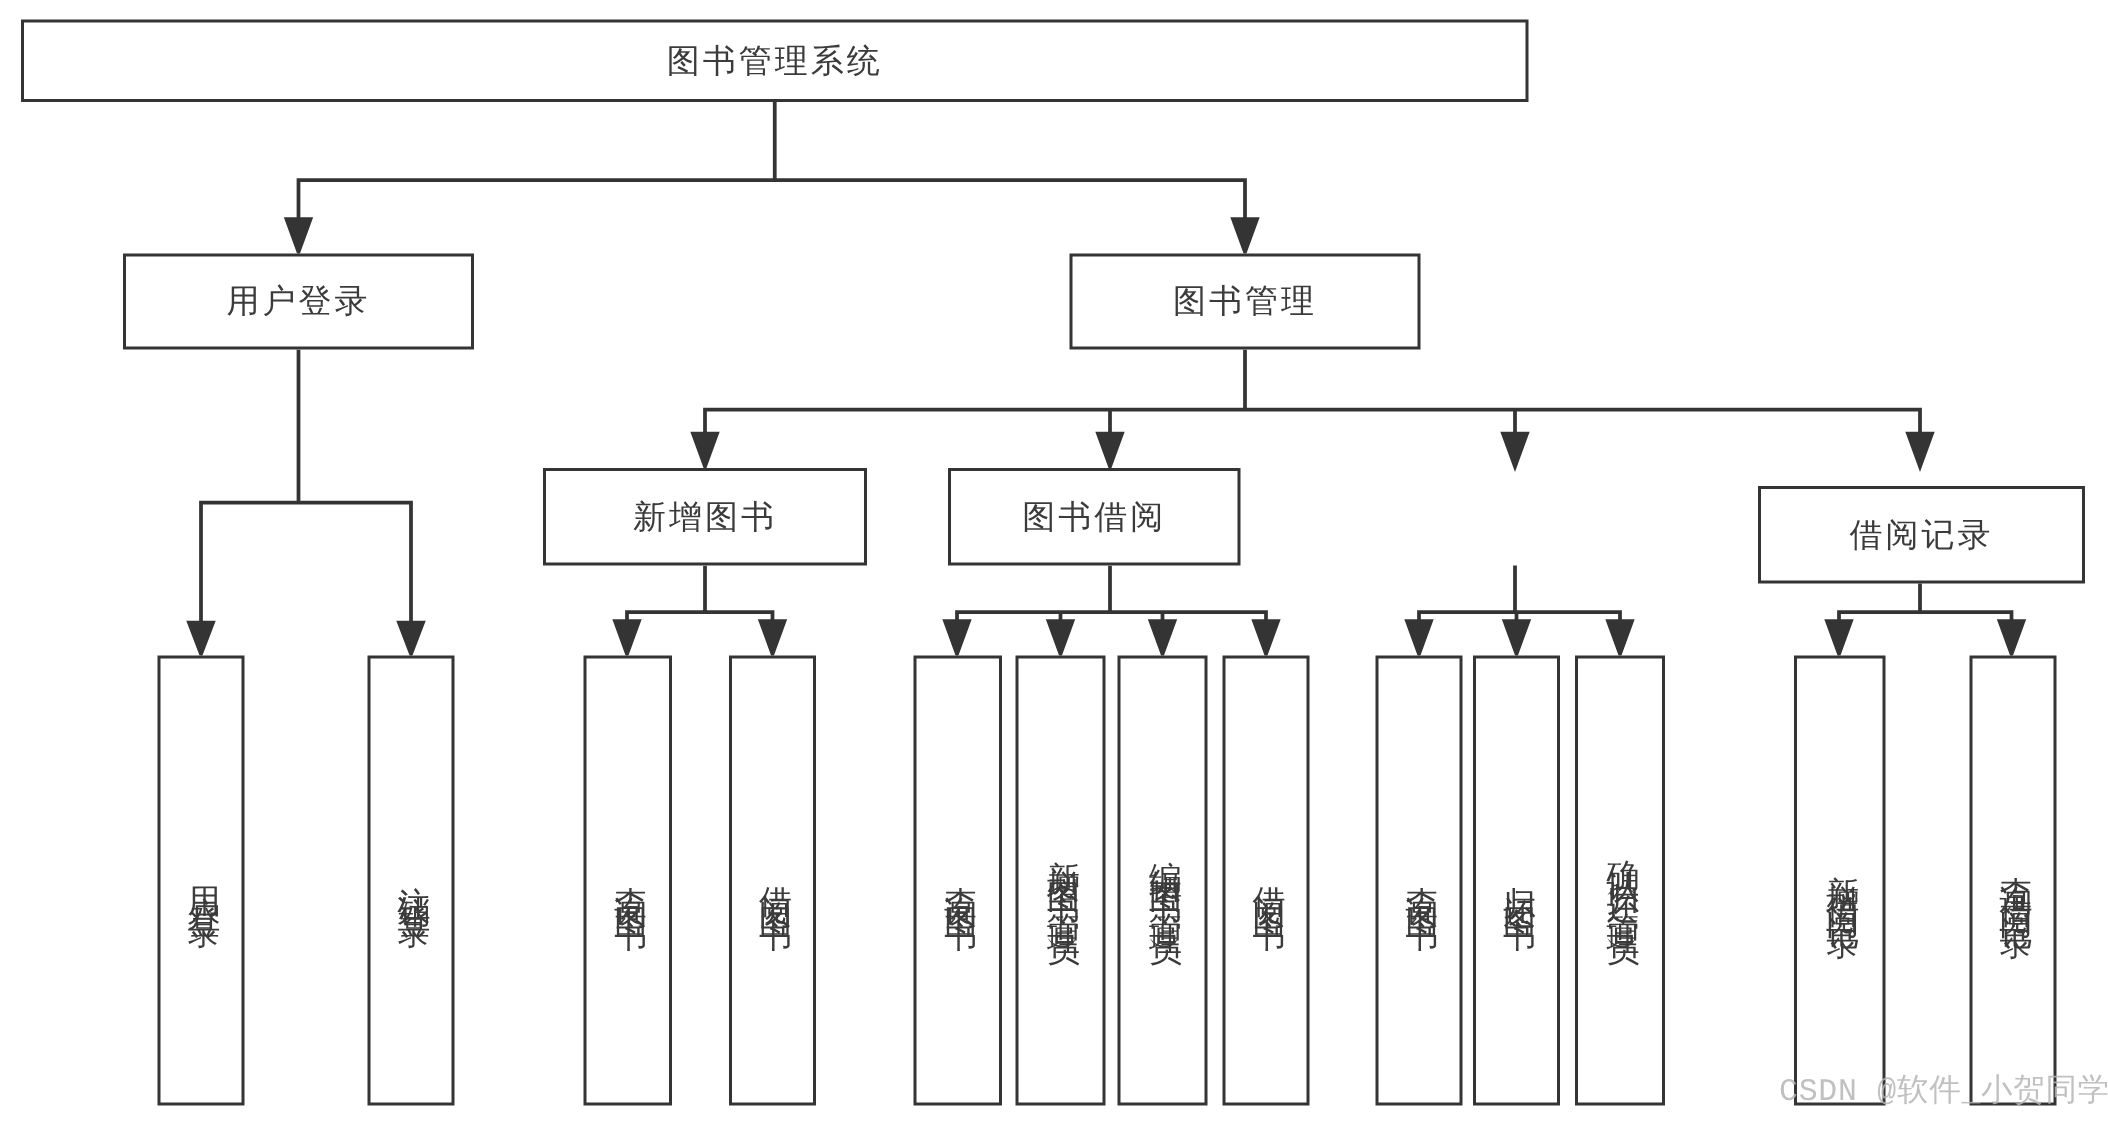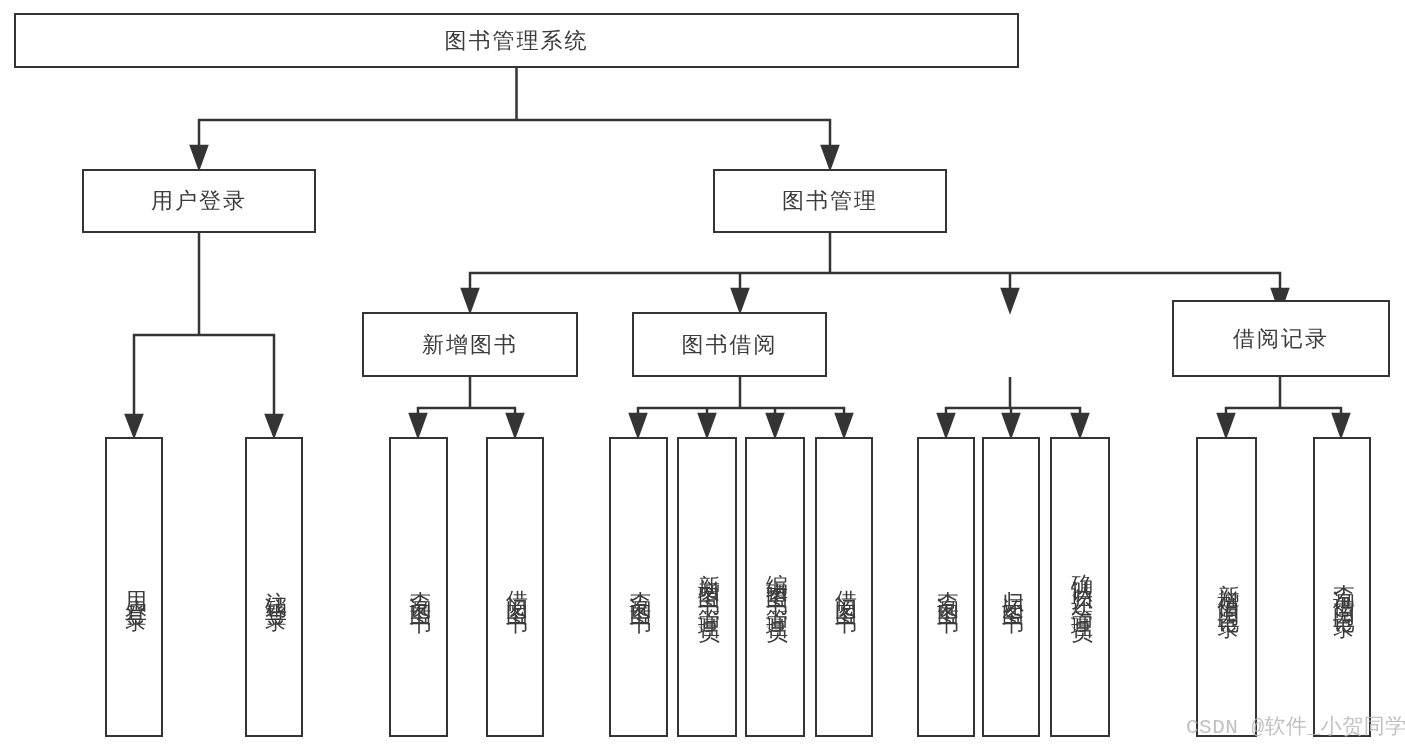--- a/index.html
+++ b/index.html
@@ -98,21 +98,21 @@
     </g>
   </svg>
 
   <div class="box" style="left:14px; top:13px; width:1005px; height:55px;">图书管理系统</div>
 
   <div class="box" style="left:82px; top:169px; width:234px; height:64px;">用户登录</div>
   <div class="box" style="left:713px; top:169px; width:234px; height:64px;">图书管理</div>
 
   <div class="box" style="left:362px; top:312px; width:216px; height:65px;">新增图书</div>
   <div class="box" style="left:632px; top:312px; width:195px; height:65px;">图书借阅</div>
-  <div class="box" style="left:1172px; top:300px; width:218px; height:77px;">借阅记录</div>
+  <div class="box" style="left:1172px; top:324px; width:218px; height:65px;">借阅记录</div>
 
   <div class="box leaf" style="left:105px; top:437px; width:58px; height:300px;">
     <span class="vtext">用户登录</span>
   </div>
   <div class="box leaf" style="left:245px; top:437px; width:58px; height:300px;">
     <span class="vtext">注销登录</span>
   </div>
 
   <div class="box leaf" style="left:389px; top:437px; width:59px; height:300px;">
     <span class="vtext">查询图书</span>

